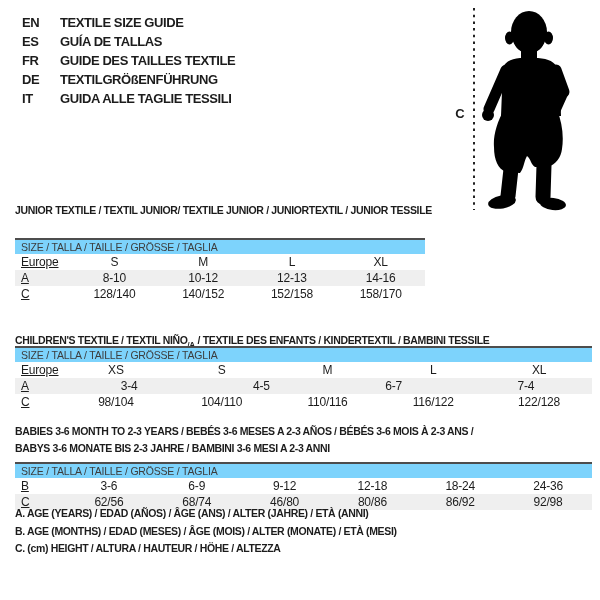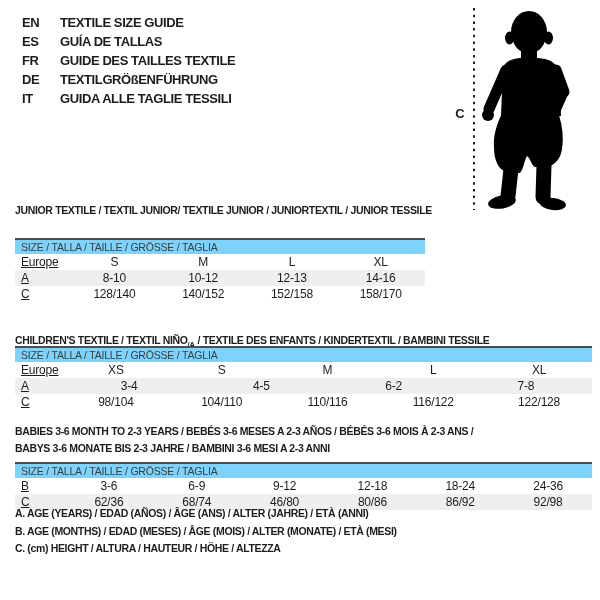--- a/index.html
+++ b/index.html
@@ -138,22 +138,22 @@
       <span class="cell">XS</span>
       <span class="cell">S</span>
       <span class="cell">M</span>
       <span class="cell">L</span>
       <span class="cell">XL</span>
     </div>
     <div class="trow stripe">
       <span class="lbl">A</span>
       <span class="cell">3-4</span>
       <span class="cell">4-5</span>
-      <span class="cell">6-2</span>
-      <span class="cell">7-8</span>
+      <span class="cell">6-7</span>
+      <span class="cell">7-4</span>
     </div>
     <div class="trow">
       <span class="lbl">C</span>
       <span class="cell">98/104</span>
       <span class="cell">104/110</span>
       <span class="cell">110/116</span>
       <span class="cell">116/122</span>
       <span class="cell">122/128</span>
     </div>
   </div>
@@ -170,21 +170,21 @@
       <span class="lbl">B</span>
       <span class="cell">3-6</span>
       <span class="cell">6-9</span>
       <span class="cell">9-12</span>
       <span class="cell">12-18</span>
       <span class="cell">18-24</span>
       <span class="cell">24-36</span>
     </div>
     <div class="trow stripe">
       <span class="lbl">C</span>
-      <span class="cell">62/36</span>
+      <span class="cell">62/56</span>
       <span class="cell">68/74</span>
       <span class="cell">46/80</span>
       <span class="cell">80/86</span>
       <span class="cell">86/92</span>
       <span class="cell">92/98</span>
     </div>
   </div>
 
   <div class="legend">
     <div>A. AGE (YEARS) / EDAD (AÑOS) / ÂGE (ANS) / ALTER (JAHRE) / ETÀ (ANNI)</div>

